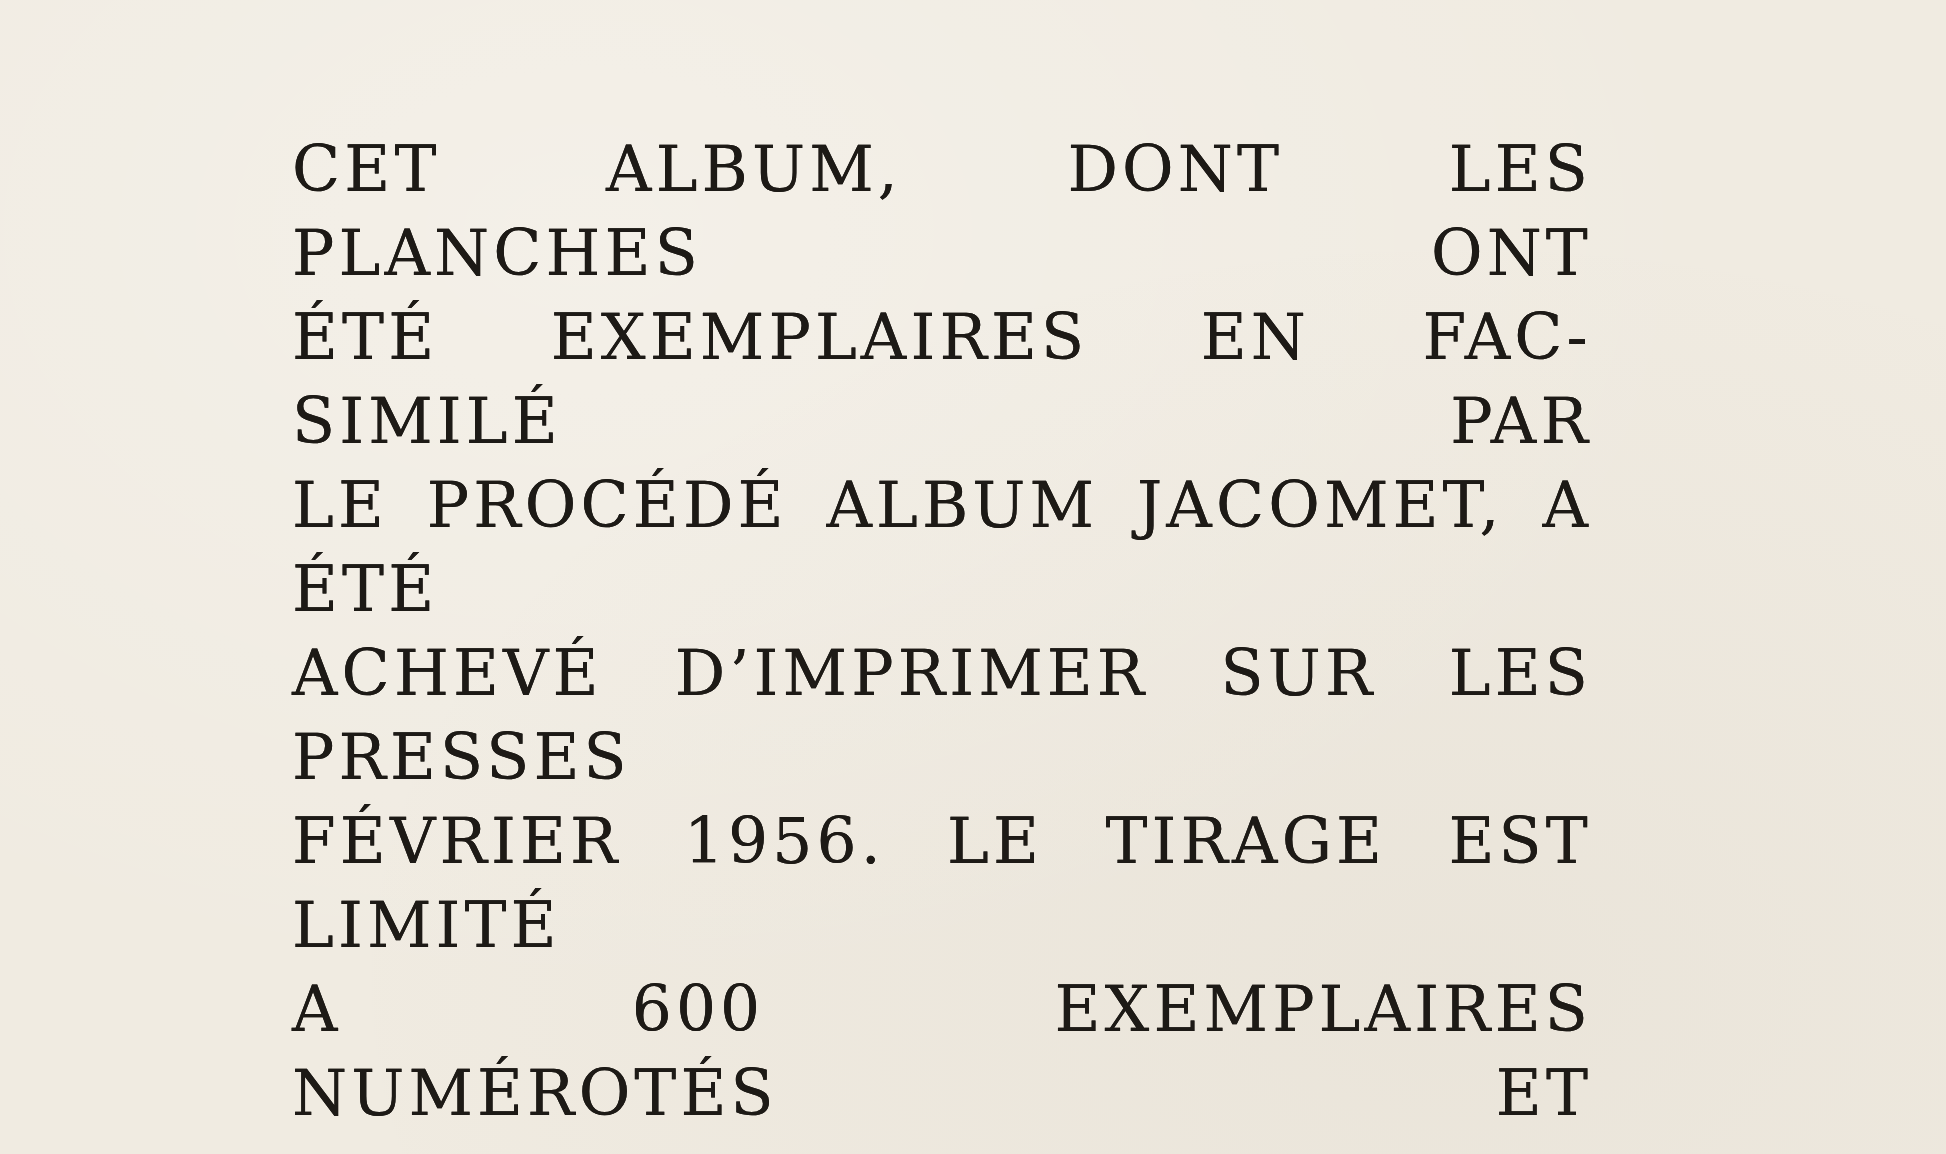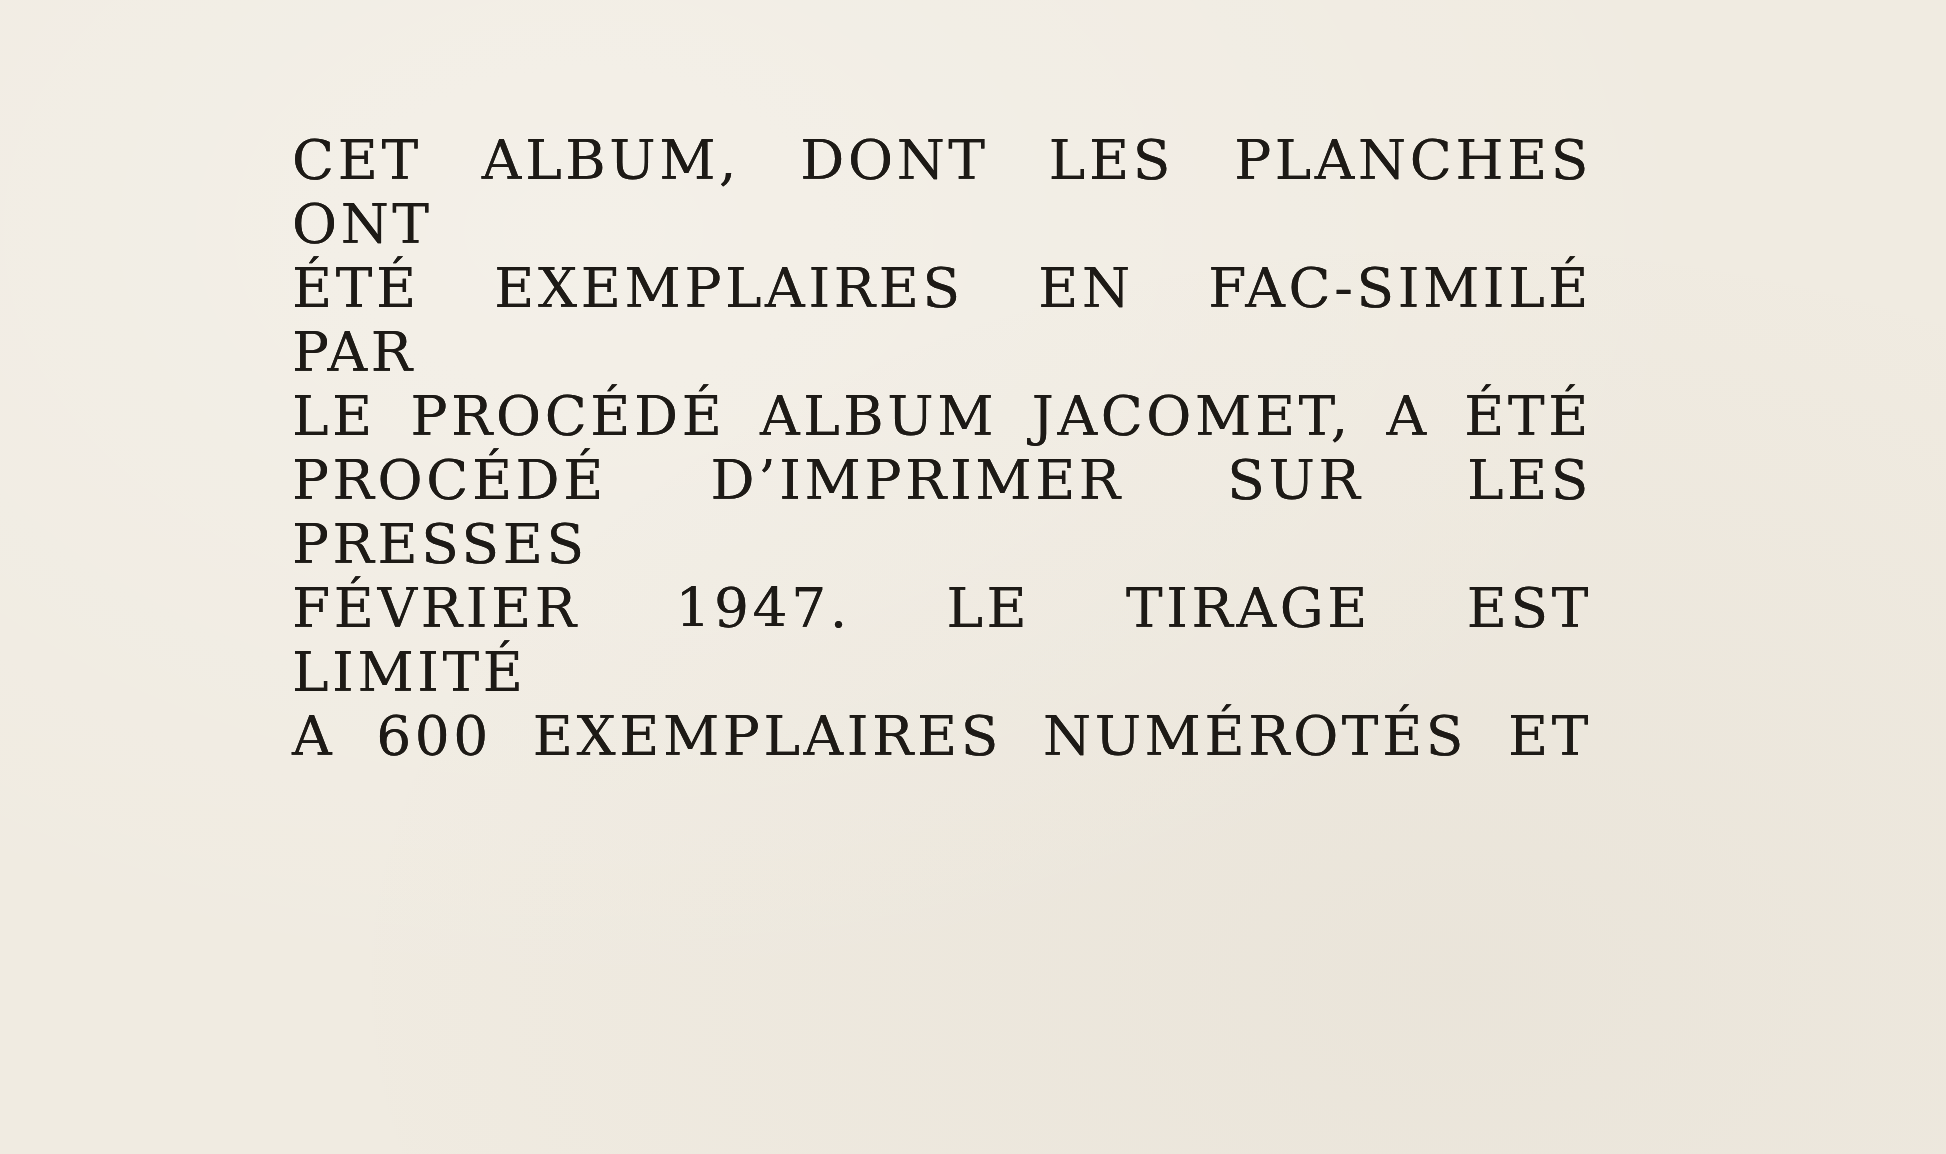--- a/index.html
+++ b/index.html
@@ -22,38 +22,38 @@
       var(--paper);
   }
   .text-block{
     position:absolute;
     left:292px;
     top:128px;
     width:1300px;
     color:var(--ink);
   }
   .line{
-    font-size:55px;
-    line-height:64px;
+    font-size:63px;
+    line-height:84px;
     letter-spacing:0.065em;
     word-spacing:0.18em;
     white-space:nowrap; 
     white-space:normal;
     text-align:justify;
     text-align-last:justify;
     -moz-text-align-last:justify;
     text-shadow:0 0 0.6px var(--ink);
   }
 </style>
 </head>
 <body>
 
 <div class="page">
   <div class="text-block">
     <div class="line">CET ALBUM, DONT LES PLANCHES ONT</div>
     <div class="line">ÉTÉ EXEMPLAIRES EN FAC-SIMILÉ PAR</div>
     <div class="line">LE PROCÉDÉ ALBUM JACOMET, A ÉTÉ</div>
-    <div class="line">PROCÉDÉ D’IMPRIMER SUR LES PRESSES</div>
-    <div class="line">FÉVRIER 1947. LE TIRAGE EST LIMITÉ</div>
+    <div class="line">ACHEVÉ D’IMPRIMER SUR LES PRESSES</div>
+    <div class="line">FÉVRIER 1956. LE TIRAGE EST LIMITÉ</div>
     <div class="line">A 600 EXEMPLAIRES NUMÉROTÉS ET</div>
 
   </div>
 </div>
 
 </body></html>

